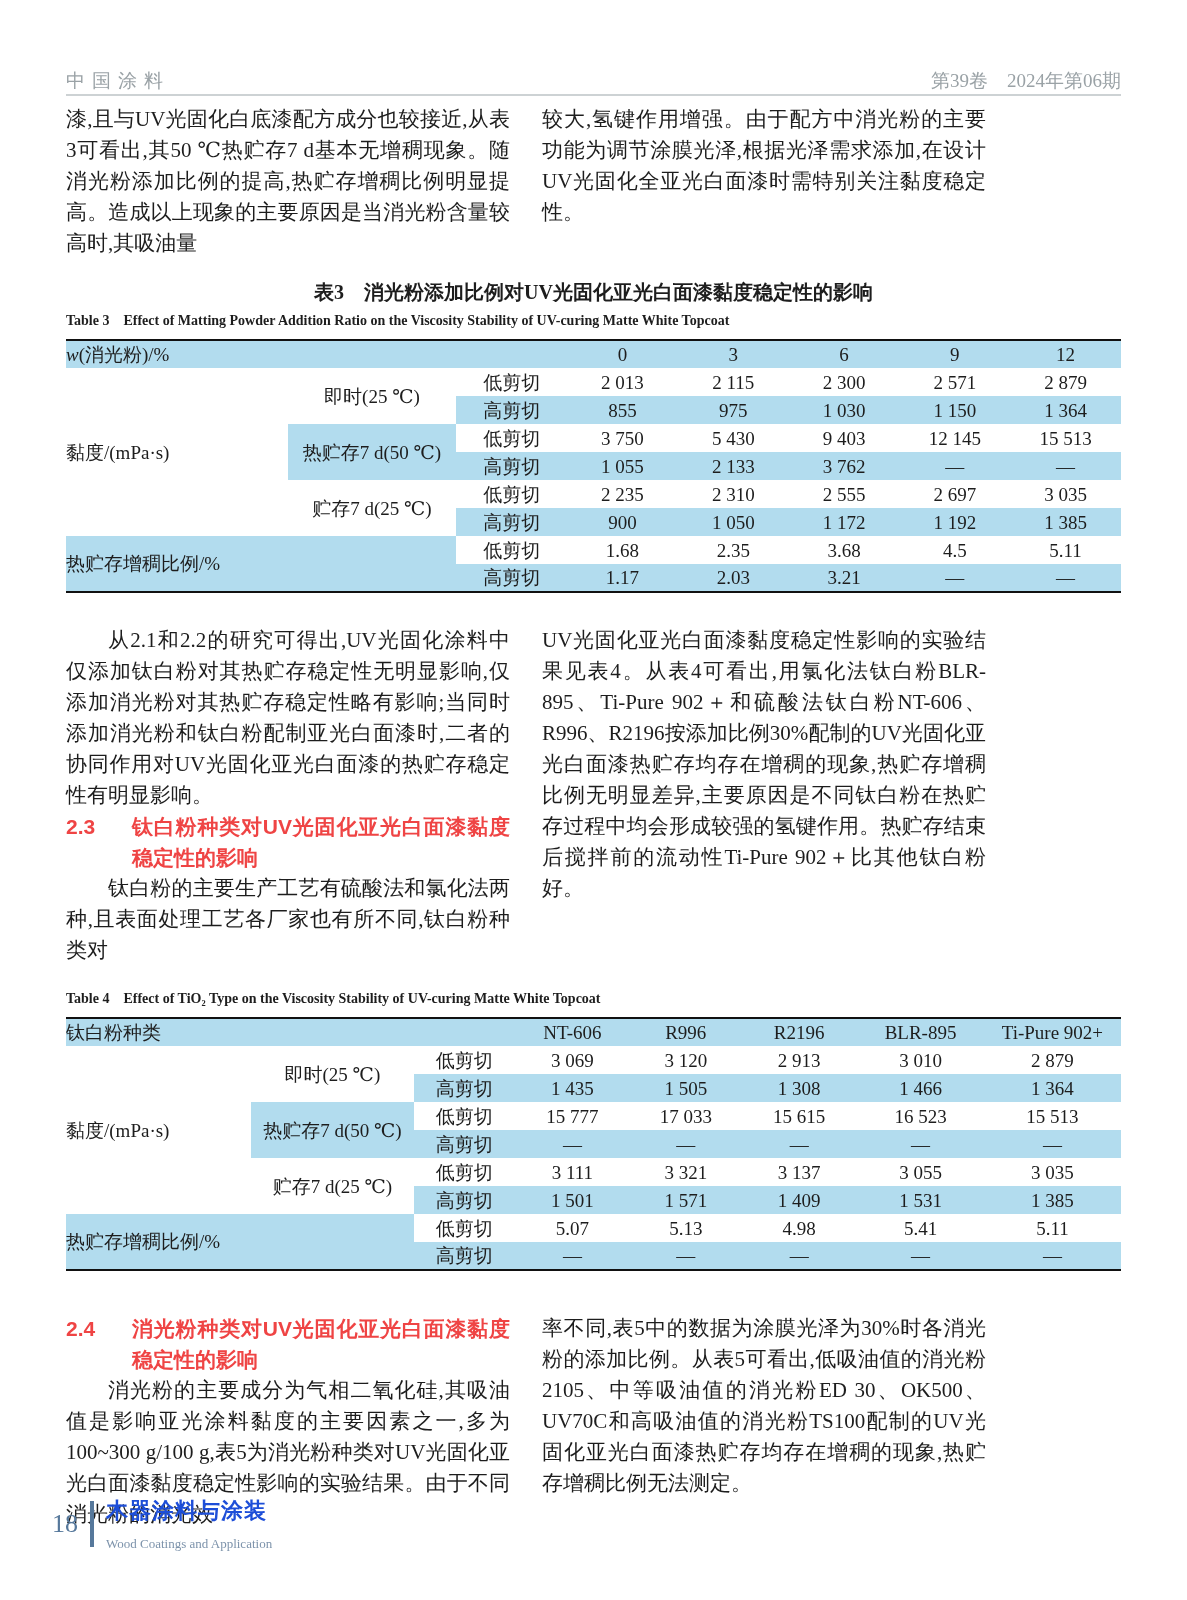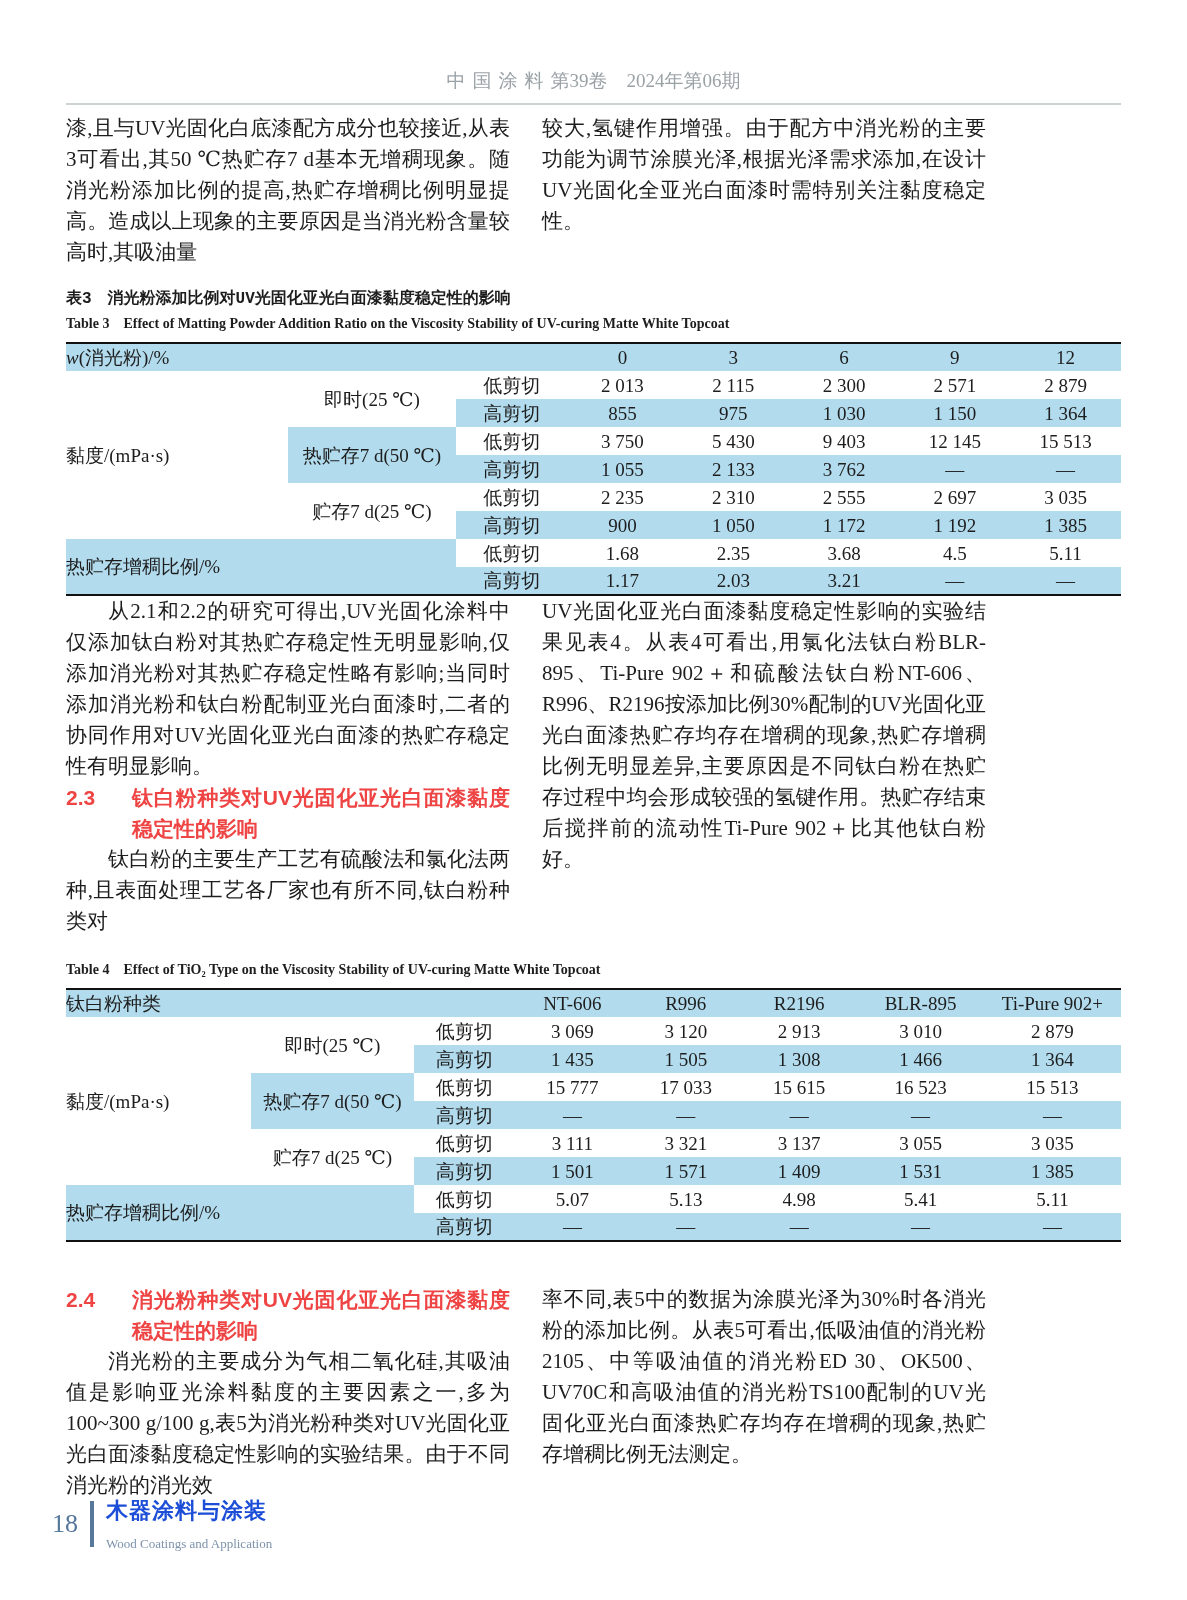--- a/index.html
+++ b/index.html
@@ -5,50 +5,50 @@
   * { margin:0; padding:0; box-sizing:border-box; }
   html,body { background:#ffffff; }
   body {
     width:1187px; height:1600px; overflow:hidden;
     font-family:"Liberation Serif","DejaVu Serif",serif;
     color:#1d1d1d;
   }
   .page { padding:68px 66px 0 66px; width:100%; height:100%; position:relative; }
 
   
-  .hdr { display:flex; justify-content:center; align-items:flex-end;
-         color:#9aa2a6; font-size:19px; padding-bottom:9px;
+  .hdr { display:flex; justify-content:space-between; align-items:flex-end;
+         color:#9aa2a6; font-size:19px; 
          border-bottom:2px solid #cdd2d4; }
   .hdr .jn { letter-spacing:7px; }
 
   
   .cols { display:flex; gap:32px; }
   .col { width:444px; font-size:21px; line-height:31px; text-align:justify; }
   .ind { text-indent:2em; }
   .intro { margin-top:8px; }
 
   
   .sech { display:flex; color:#ef4444; font-weight:bold; font-size:21px; line-height:31px;
           font-family:"Liberation Sans","DejaVu Sans",sans-serif; }
   .sech .no { width:66px; flex:none; }
   .sech .txt { flex:1; text-align:justify; }
 
   
   .tblock { margin-top:20px; }
-  .tcn { font-weight:bold; font-size:16px;
-         font-family:Liberation Mono, monospace; }
+  .tcn { text-align:center; font-weight:bold; font-size:20px;
+         font-family:Liberation Serif, serif; }
   .ten { text-align:left; font-weight:bold; font-size:14px; margin:6px 0 9px; }
   table { width:100%; border-collapse:collapse;
           border-top:2.5px solid #111; border-bottom:2.5px solid #111; }
   td { text-align:center; vertical-align:middle; font-size:19px; line-height:21px;
        padding:3px 2px; height:28px; }
   td.left { text-align:left; padding-left:0; }
   .b { background:#b2dcee; }
   .w { background:#ffffff; }
-  .mid { }
+  .mid { margin-top:32px; }
   .bottom { margin-top:42px; }
   .t4 { margin-top:24px; }
 
   
   .ftr { position:absolute; left:52px; bottom:48px; display:flex; align-items:center; color:#56789b; }
   .ftr .pg { font-size:26px; margin-right:12px; }
   .ftr .bar { width:4px; height:46px; background:#56789b; margin-right:12px; }
   .ftr .cn { font-size:22px; font-weight:bold; color:#1d4ed8;
              font-family:"Liberation Sans","DejaVu Sans",sans-serif; letter-spacing:1px; }
   .ftr .en { font-size:13px; color:#7d93ab; margin-top:10px; }

